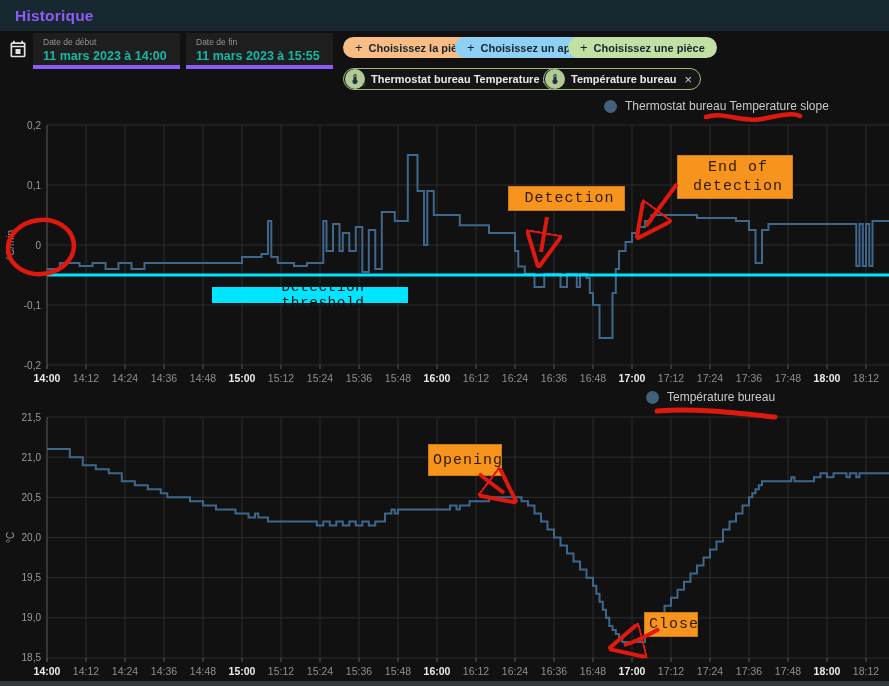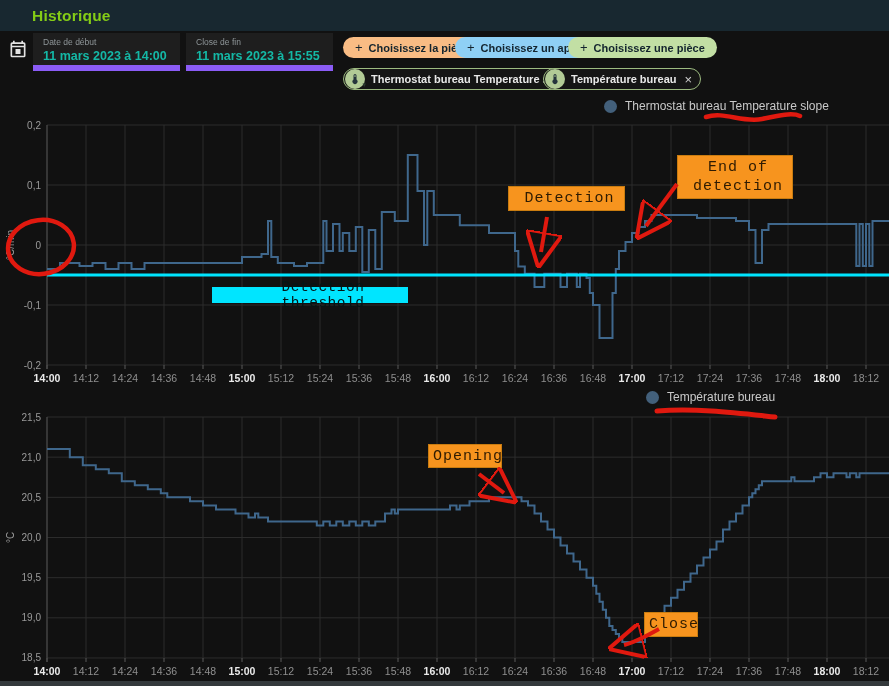--- a/index.html
+++ b/index.html
@@ -2,25 +2,25 @@
 <html style="--orange: #f7941e; --cyan: #00e5ff; --red: #e0190f;"><head>
 <meta charset="utf-8">
 <style>
   html,body{margin:0;padding:0;background:#111;}
   body{width:889px;height:686px;position:relative;overflow:hidden;
        font-family:"Liberation Sans",sans-serif;color:#e6e6e6;}
   .abs{position:absolute;}
 
   
   #appbar{left:0;top:0;width:889px;height:31px;background:#182830;display:flex;align-items:center;z-index:5;}
-  #appbar .title{margin-left:32px;font-size:15.5px;font-weight:700;color:#84cc16;letter-spacing:.2px;}
+  #appbar .title{margin-left:15px;font-size:15.5px;font-weight:700;color:#8b5cf6;letter-spacing:.2px;}
 
   
   #cal-btn{left:8px;top:39px;width:20px;height:20px;cursor:pointer;}
-  .datefield{top:33px;width:147px;height:32px;background:#1e1e1e;border-bottom:6px solid #8b5cf6;cursor:pointer;}
+  .datefield{top:33px;width:147px;height:32px;background:#1e1e1e;border-bottom:4px solid #8b5cf6;cursor:pointer;}
   #date-start{left:33px;} #date-end{left:186px;}
   .datefield .lab{font-size:8.5px;color:#8f9699;margin:4px 0 0 10px;}
   .datefield .val{font-size:12.5px;font-weight:700;color:#14b8a6;margin:2px 0 0 10px;white-space:nowrap;}
 
   .pill{top:37px;height:21px;border-radius:11px;display:flex;align-items:center;gap:6px;
         padding:0 12px;font-size:11px;font-weight:700;color:#13242e;cursor:pointer;box-sizing:border-box;}
   .pill .plus{font-size:13px;font-weight:400;}
   #btn-room{left:343px;} #btn-device{left:455px;} #btn-entity{left:568px;}
 
   .chip{top:68px;height:22px;border:1px solid #9cba80;border-radius:12px;background:#151515;
@@ -44,21 +44,21 @@
   svg text{font-family:"Liberation Sans",sans-serif;}
 
   
   .ann{display:flex;align-items:center;justify-content:center;text-align:center;
        font-family:"Liberation Mono","DejaVu Sans Mono",monospace;z-index:10;box-sizing:border-box;}
   .ann.orange{background:var(--orange);color:#2e1b02;border:1px solid #c97c10;font-size:15px;letter-spacing:1px;padding-left:6px;}
   .ann.cyan{background:var(--cyan);color:#041616;font-size:14.5px;letter-spacing:.5px;}
   #ann-detection{left:508px;top:186px;width:117px;height:25px;}
   #ann-end{left:677px;top:155px;width:116px;height:44px;flex-direction:column;line-height:19px;}
   #ann-threshold{left:212px;top:287px;width:196px;height:16px;padding-left:26px;}
-  #ann-opening{left:428px;top:444px;width:74px;height:24px;}
+  #ann-opening{left:428px;top:444px;width:74px;height:32px;}
   #ann-close{left:644px;top:612px;width:54px;height:25px;}
 
   #overlay{left:0;top:0;width:889px;height:686px;z-index:20;pointer-events:none;}
   #overlay path,#overlay ellipse,#overlay line{stroke:var(--red);fill:none;}
 
   #bottom-strip{left:0;top:681px;width:889px;height:5px;background:#34393c;z-index:4;}
 </style>
 </head>
 <body>
 
@@ -70,21 +70,21 @@
   <svg width="20" height="20" viewBox="0 0 24 24">
       <path fill="#e3e3e3" d="M19 4h-1V2h-2v2H8V2H6v2H5a2 2 0 0 0-2 2v14a2 2 0 0 0 2 2h14a2 2 0 0 0 2-2V6a2 2 0 0 0-2-2zm0 16H5V10h14v10zM5 8V6h14v2H5zm4 4h6v6H9v-6z"></path>
     </svg>
 </div>
 
 <div id="date-start" class="abs datefield">
   <div class="lab">Date de début</div>
   <div class="val">11 mars 2023 à 14:00</div>
 </div>
 <div id="date-end" class="abs datefield">
-  <div class="lab">Close de fin</div>
+  <div class="lab">Date de fin</div>
   <div class="val">11 mars 2023 à 15:55</div>
 </div>
 
 <div id="btn-room" class="abs pill" style="background: rgb(249, 188, 132);">
   <span class="plus">+</span>
   <span>Choisissez la pièce</span>
 </div>
 <div id="btn-device" class="abs pill" style="background: rgb(143, 208, 245);">
   <span class="plus">+</span>
   <span>Choisissez un appareil</span>

